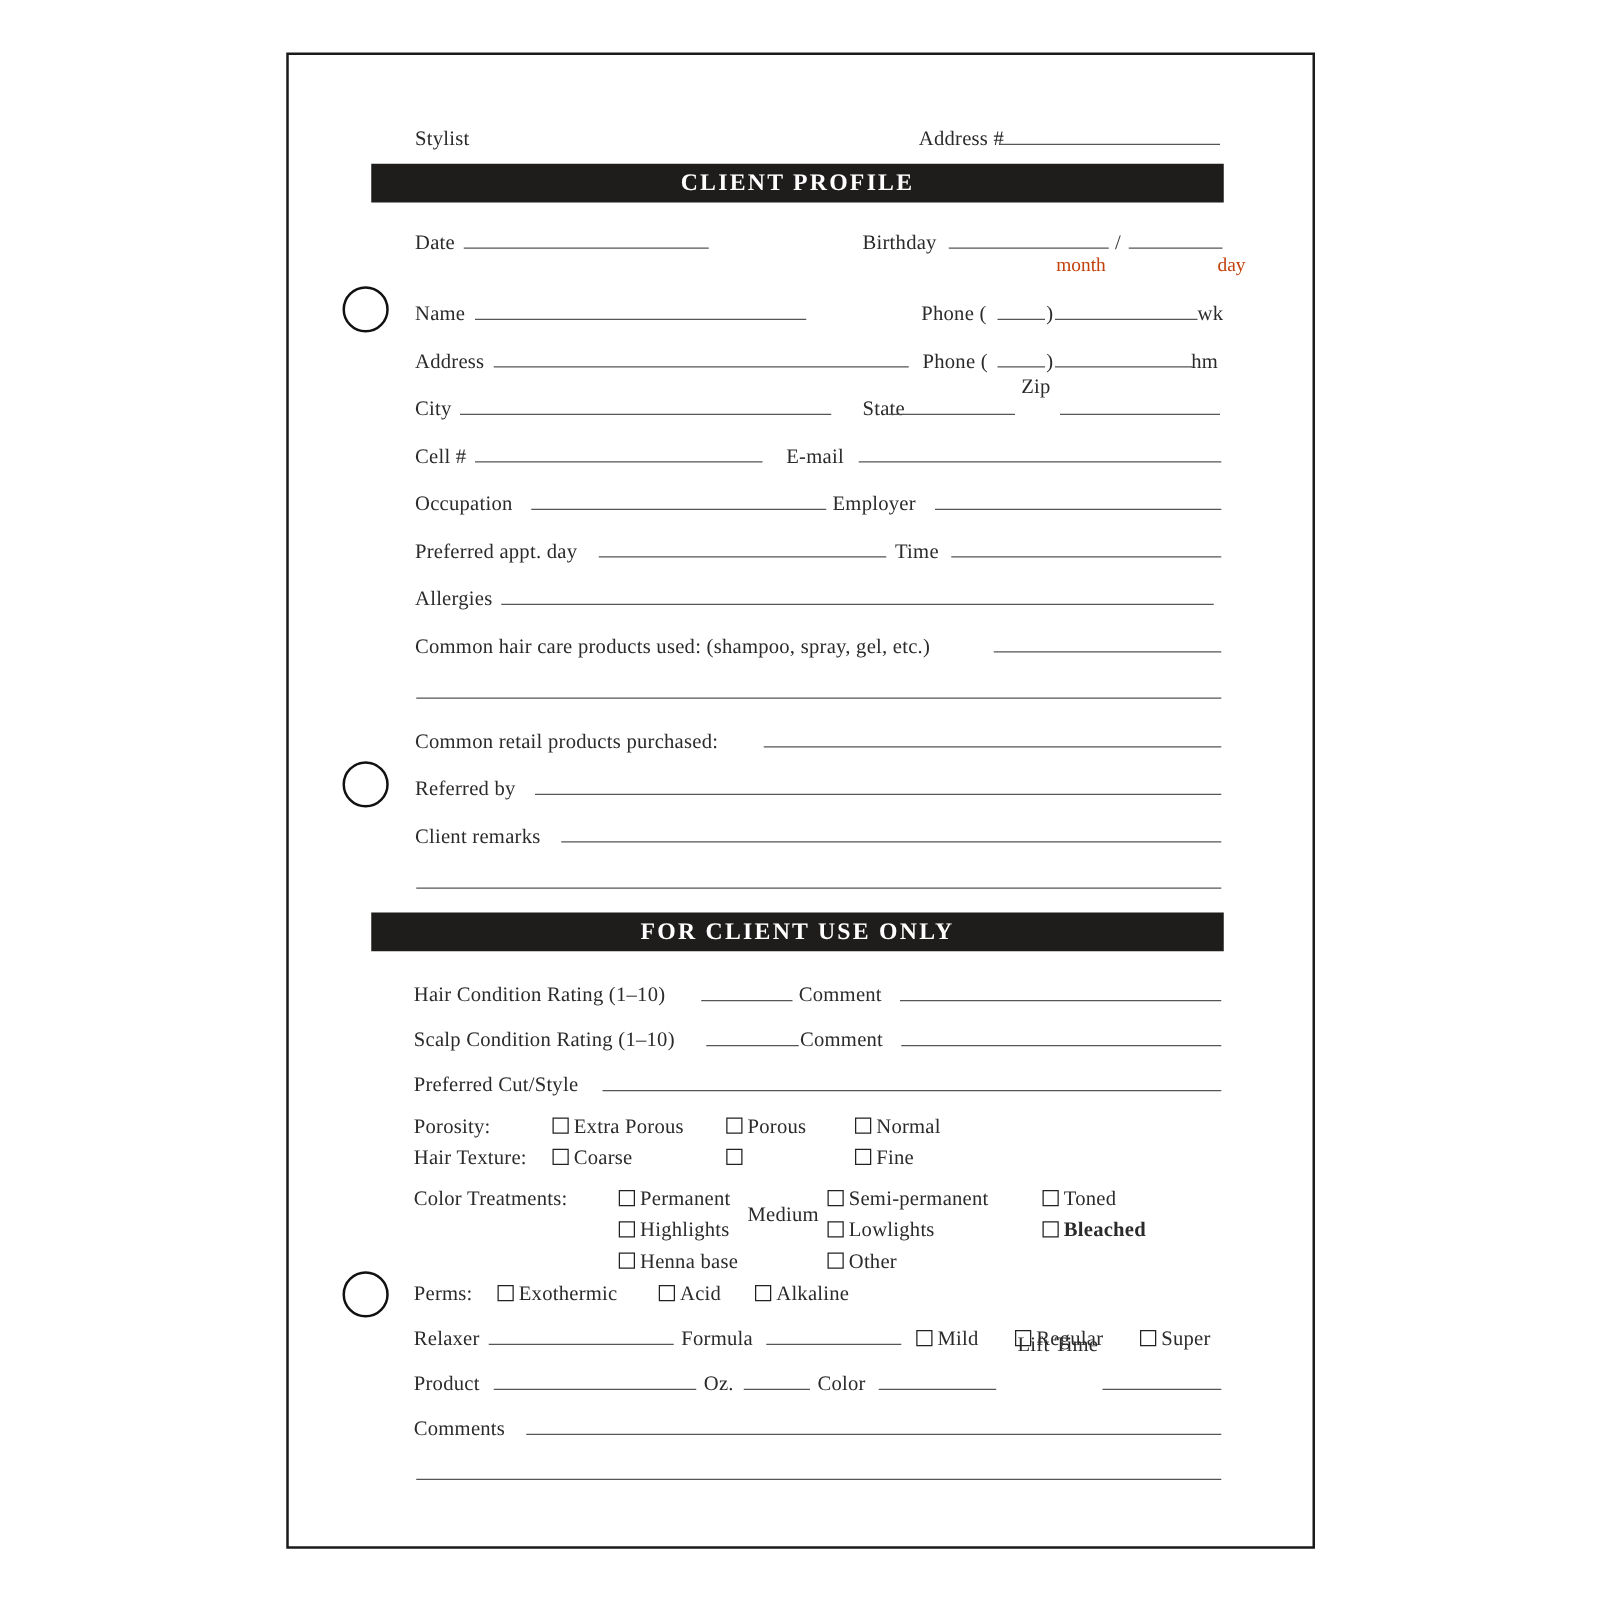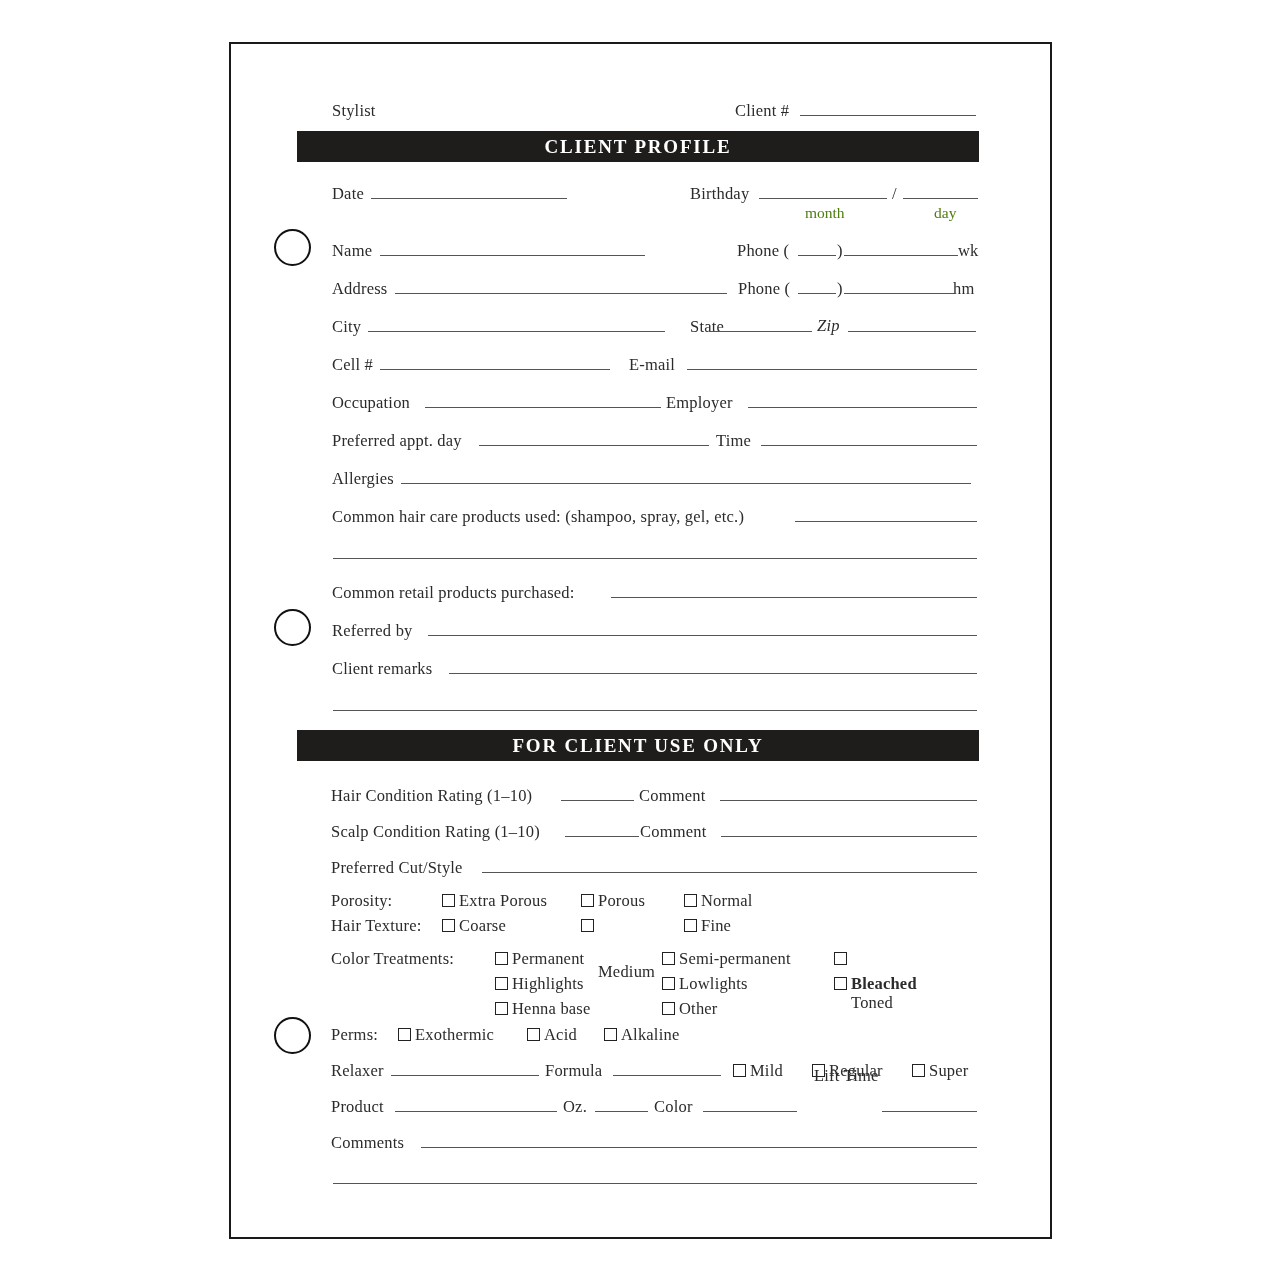--- a/index.html
+++ b/index.html
@@ -6,33 +6,33 @@
   body { width:1280px; height:1280px; position:relative; overflow:hidden;
          font-family:"Liberation Serif", "DejaVu Serif", serif; color:#2a2a2a; }
   .page { position:absolute; left:229px; top:42px; width:819px; height:1193px;
           border:2px solid #1a1a1a; background:#fff; }
   .t { position:absolute; font-size:16.5px; line-height:20px; white-space:nowrap; color:#2b2b2b; letter-spacing:0.2px; }
   .ln { position:absolute; height:0; border-bottom:1.3px solid #555; }
   .bar { position:absolute; left:297px; width:682px; height:31px; background:#1f1c1c;
          color:#fff; text-align:center; font-size:19px; line-height:31px; letter-spacing:1.8px; font-weight:bold; }
   .hole { position:absolute; width:33px; height:33px; border:2.3px solid #111; border-radius:50%; left:274px; }
   .cb { position:absolute; width:11px; height:11px; border:1.6px solid #222; }
-  .sub { position:absolute; font-size:15.5px; line-height:18px; color:#4d7c0f; }
+  .sub { position:absolute; font-size:15.5px; line-height:18px; color:#c2410c;margin-left:40px; }
 </style>
 </head>
 <body>
 
 <div class="page"></div>
 
 <div class="hole" style="top:229px;"></div>
 <div class="hole" style="top:609px;"></div>
 <div class="hole" style="top:1017px;"></div>
 
 <div class="t" style="left:332px;top:101px;">Stylist</div>
-<div class="t" style="left:735px;top:101px;">Client #</div>
+<div class="t" style="left:735px;top:101px;">Address #</div>
 <div class="ln" style="left:800px;top:115px;width:176px;"></div>
 
 <div class="bar" style="top:131px;">CLIENT PROFILE</div>
 
 <div class="t" style="left:332px;top:184px;">Date</div>
 <div class="ln" style="left:371px;top:198px;width:196px;"></div>
 <div class="t" style="left:690px;top:184px;">Birthday</div>
 <div class="ln" style="left:759px;top:198px;width:128px;"></div>
 <div class="t" style="left:892px;top:184px;">/</div>
 <div class="ln" style="left:903px;top:198px;width:75px;"></div>
@@ -52,21 +52,21 @@
 <div class="t" style="left:738px;top:279px;">Phone (</div>
 <div class="ln" style="left:798px;top:293px;width:38px;"></div>
 <div class="t" style="left:837px;top:279px;">)</div>
 <div class="ln" style="left:844px;top:293px;width:110px;"></div>
 <div class="t" style="left:953px;top:279px;">hm</div>
 
 <div class="t" style="left:332px;top:317px;">City</div>
 <div class="ln" style="left:368px;top:331px;width:297px;"></div>
 <div class="t" style="left:690px;top:317px;">State</div>
 <div class="ln" style="left:711px;top:331px;width:101px;"></div>
-<div class="t" style="left:817px;top:316px;font-style:italic;">Zip</div>
+<div class="t" style="left:817px;top:299px;">Zip</div>
 <div class="ln" style="left:848px;top:331px;width:128px;"></div>
 
 <div class="t" style="left:332px;top:355px;">Cell #</div>
 <div class="ln" style="left:380px;top:369px;width:230px;"></div>
 <div class="t" style="left:629px;top:355px;">E-mail</div>
 <div class="ln" style="left:687px;top:369px;width:290px;"></div>
 
 <div class="t" style="left:332px;top:393px;">Occupation</div>
 <div class="ln" style="left:425px;top:407px;width:236px;"></div>
 <div class="t" style="left:666px;top:393px;">Employer</div>
@@ -124,21 +124,21 @@
 <div class="t" style="left:598px;top:916px;margin-top:46px;">Medium</div>
 <div class="cb" style="left:684px;top:919px;"></div>
 <div class="t" style="left:701px;top:916px;">Fine</div>
 
 <div class="t" style="left:331px;top:949px;">Color Treatments:</div>
 <div class="cb" style="left:495px;top:952px;"></div>
 <div class="t" style="left:512px;top:949px;">Permanent</div>
 <div class="cb" style="left:662px;top:952px;"></div>
 <div class="t" style="left:679px;top:949px;">Semi-permanent</div>
 <div class="cb" style="left:834px;top:952px;"></div>
-<div class="t" style="left:851px;top:949px;margin-top:44px;">Toned</div>
+<div class="t" style="left:851px;top:949px;">Toned</div>
 
 <div class="cb" style="left:495px;top:977px;"></div>
 <div class="t" style="left:512px;top:974px;">Highlights</div>
 <div class="cb" style="left:662px;top:977px;"></div>
 <div class="t" style="left:679px;top:974px;">Lowlights</div>
 <div class="cb" style="left:834px;top:977px;"></div>
 <div class="t" style="left:851px;top:974px;font-weight:bold;">Bleached</div>
 
 <div class="cb" style="left:495px;top:1002px;"></div>
 <div class="t" style="left:512px;top:999px;">Henna base</div>

